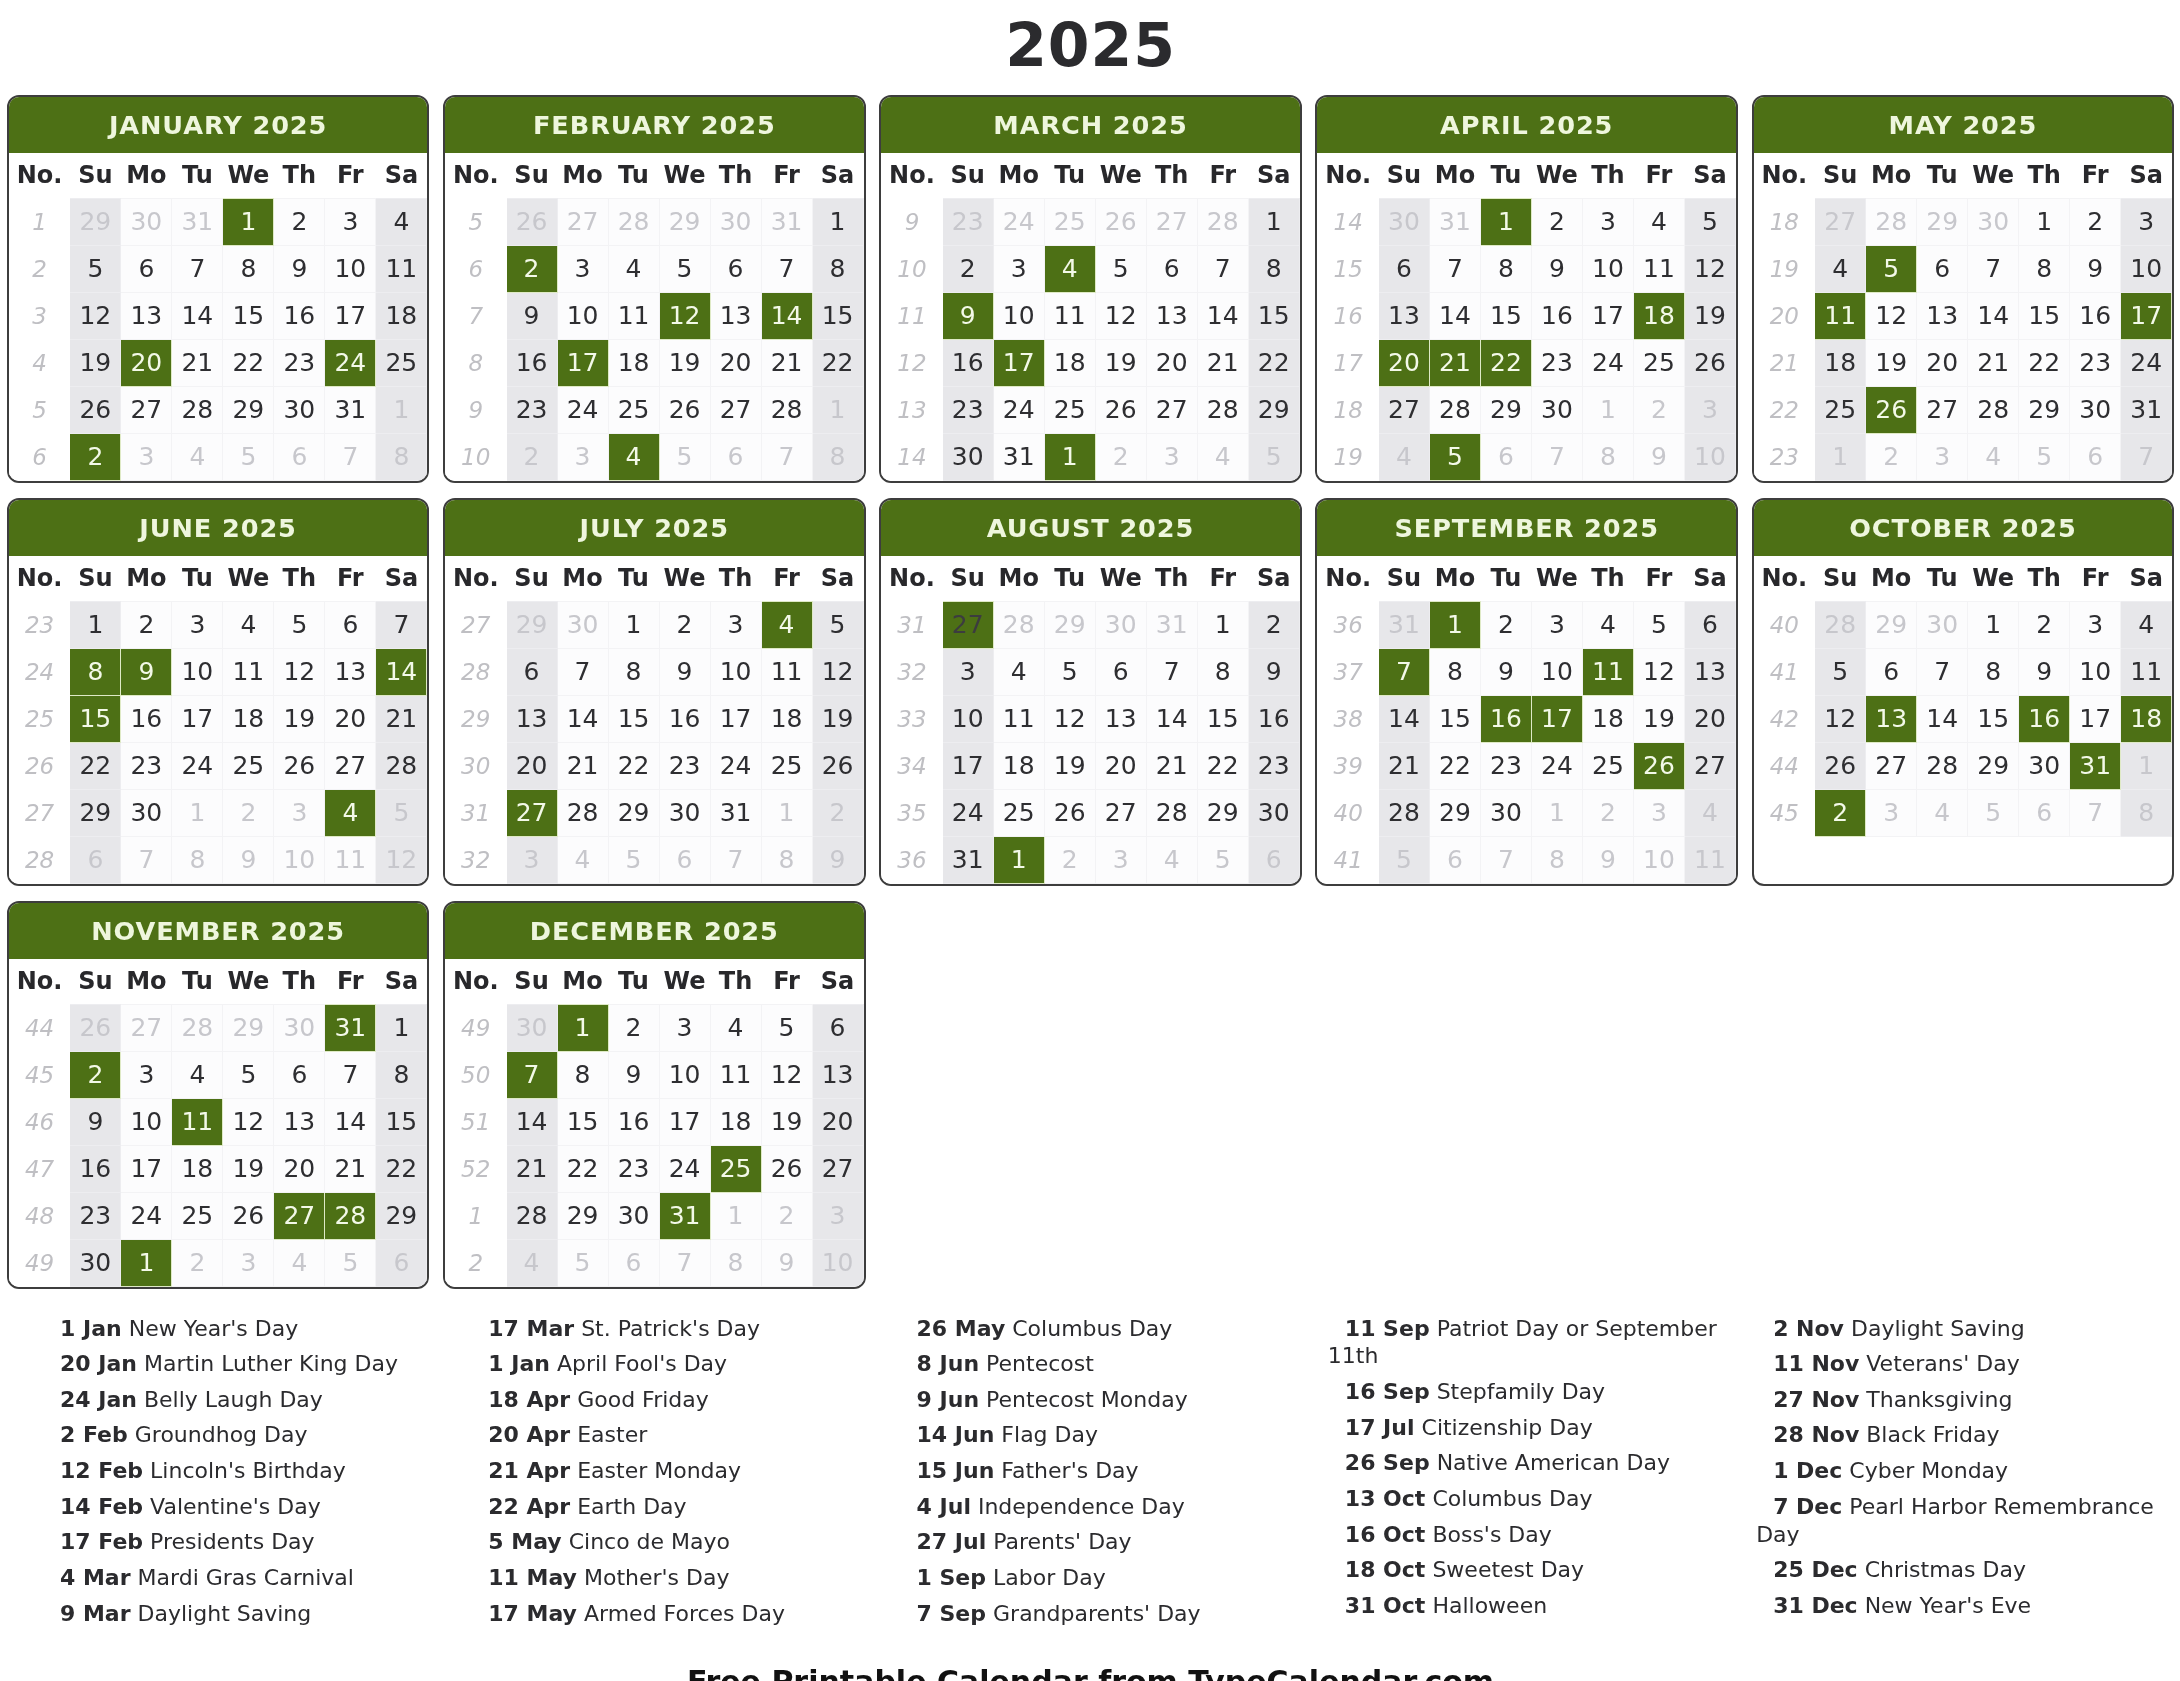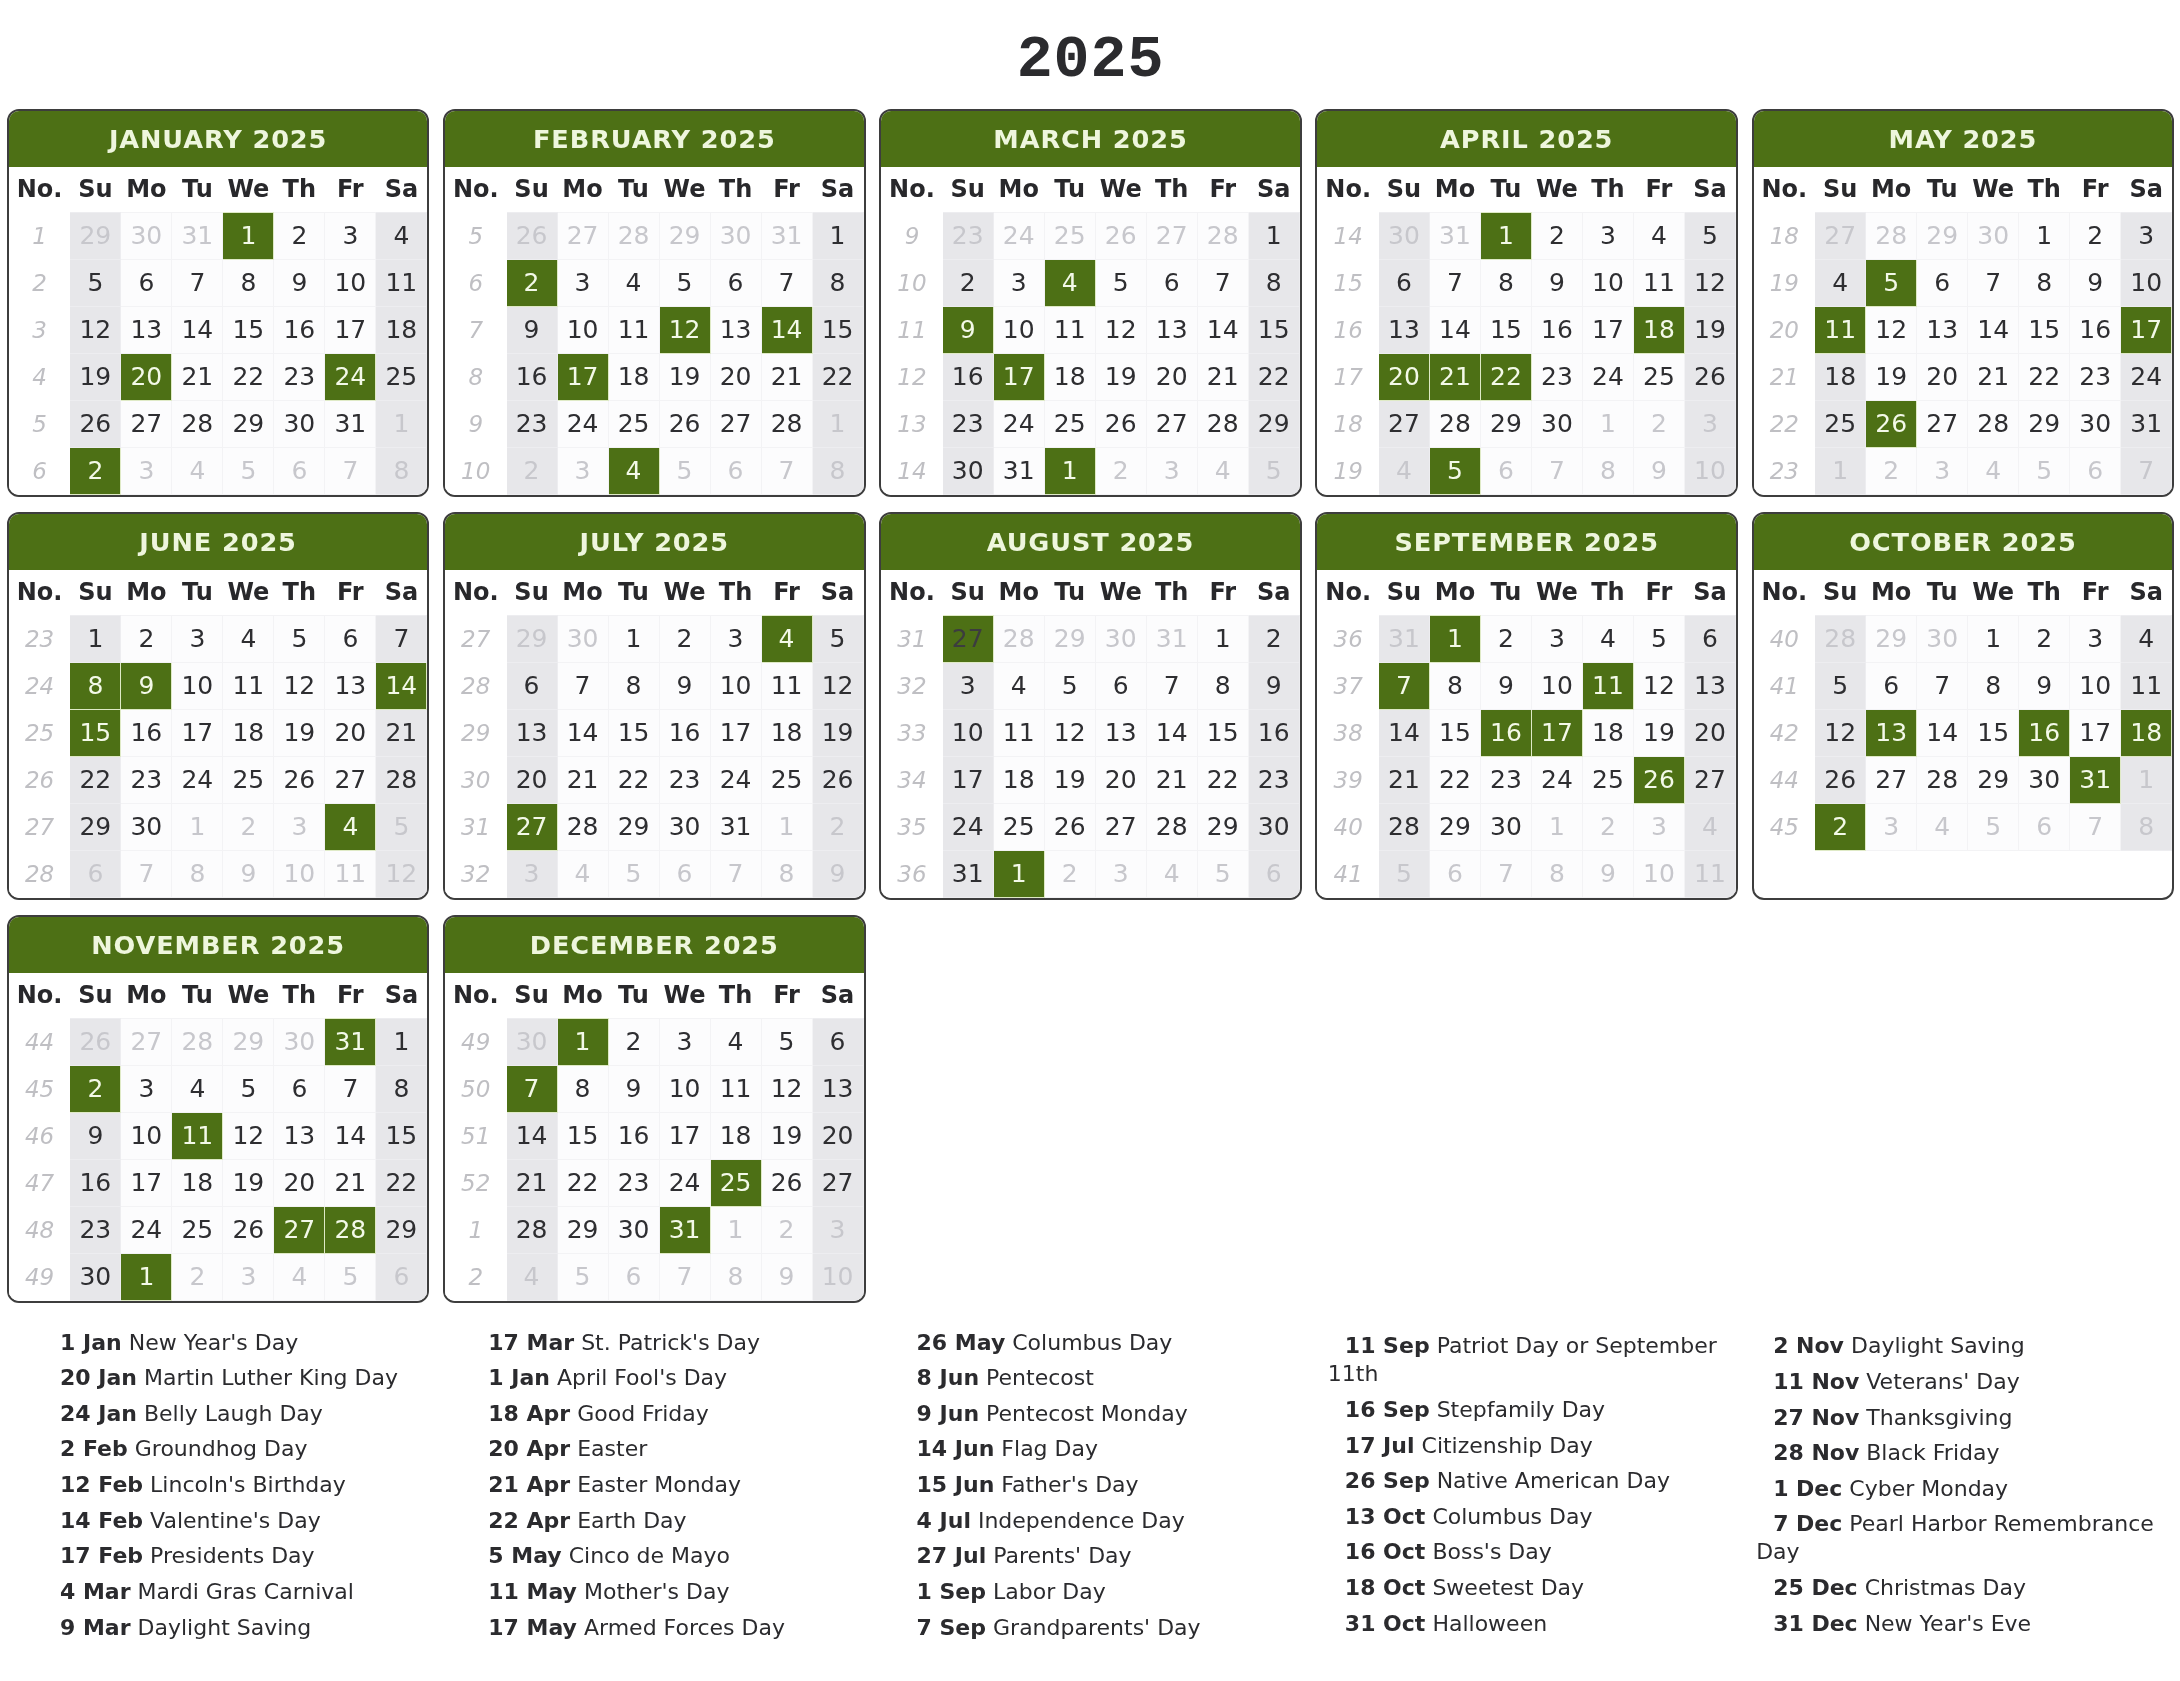--- a/index.html
+++ b/index.html
@@ -3,22 +3,22 @@
 <meta charset="utf-8">
 <style>
   :root { --accent:#4d7015; }
   * { box-sizing:border-box; }
   html,body { margin:0; padding:0; }
   body {
     width:2181px; height:1681px; background:#ffffff; overflow:hidden;
     font-family:"DejaVu Sans","Liberation Sans",sans-serif; color:#2e2e31;
   }
   .page-title {
-    margin:0; padding-top:26px; text-align:center;
-    font-size:60px; font-weight:bold; color:#2b2b2e; letter-spacing:0.9px;font-family:Liberation Mono, monospace;
+    margin:0; padding-top:10px; text-align:center;
+    font-size:60px; font-weight:bold; color:#2b2b2e; letter-spacing:0.9px;
   }
   .months-grid {
     display:grid; grid-template-columns:repeat(5,1fr);
     gap:15.3px 13.6px; padding:15.3px 6.8px 0 6.8px;
   }
   .month {
     border:2.6px solid #3d3d3d; border-radius:12px; overflow:hidden; background:#fff;
   }
   .month-header {
     background:var(--accent); color:#eef6dd; text-align:center;
@@ -36,21 +36,21 @@
   }
   td.wk {
     background:#ffffff; border-color:#ffffff;
     color:#bfbfc3; font-style:italic; font-size:23px;
   }
   td.we { background:#e7e7ea; border-color:#ededf0; }
   td.o  { color:#c7c7cc; }
   td.h  { background:var(--accent); color:#f3f9e8; border-color:#dfeac6; }
   td.h.k { color:#3c3c3f; }
   .holidays {
-    display:flex; gap:20.4px; padding:25.6px 17px 0 43px;align-items:center;
+    display:flex; gap:20.4px; padding:25.6px 17px 0 43px;
   }
   .holiday-col { flex:1; }
   .holiday-item {
     font-size:22px; line-height:1.27; color:#2b2b2e;
     margin-bottom:7.7px; text-indent:17px; padding-right:5.1px;
   }
   .holiday-item .hd { font-weight:bold; }
   .footer {
     margin-top:29px; text-align:center;
     font-size:30px; font-weight:bold; color:#111;

